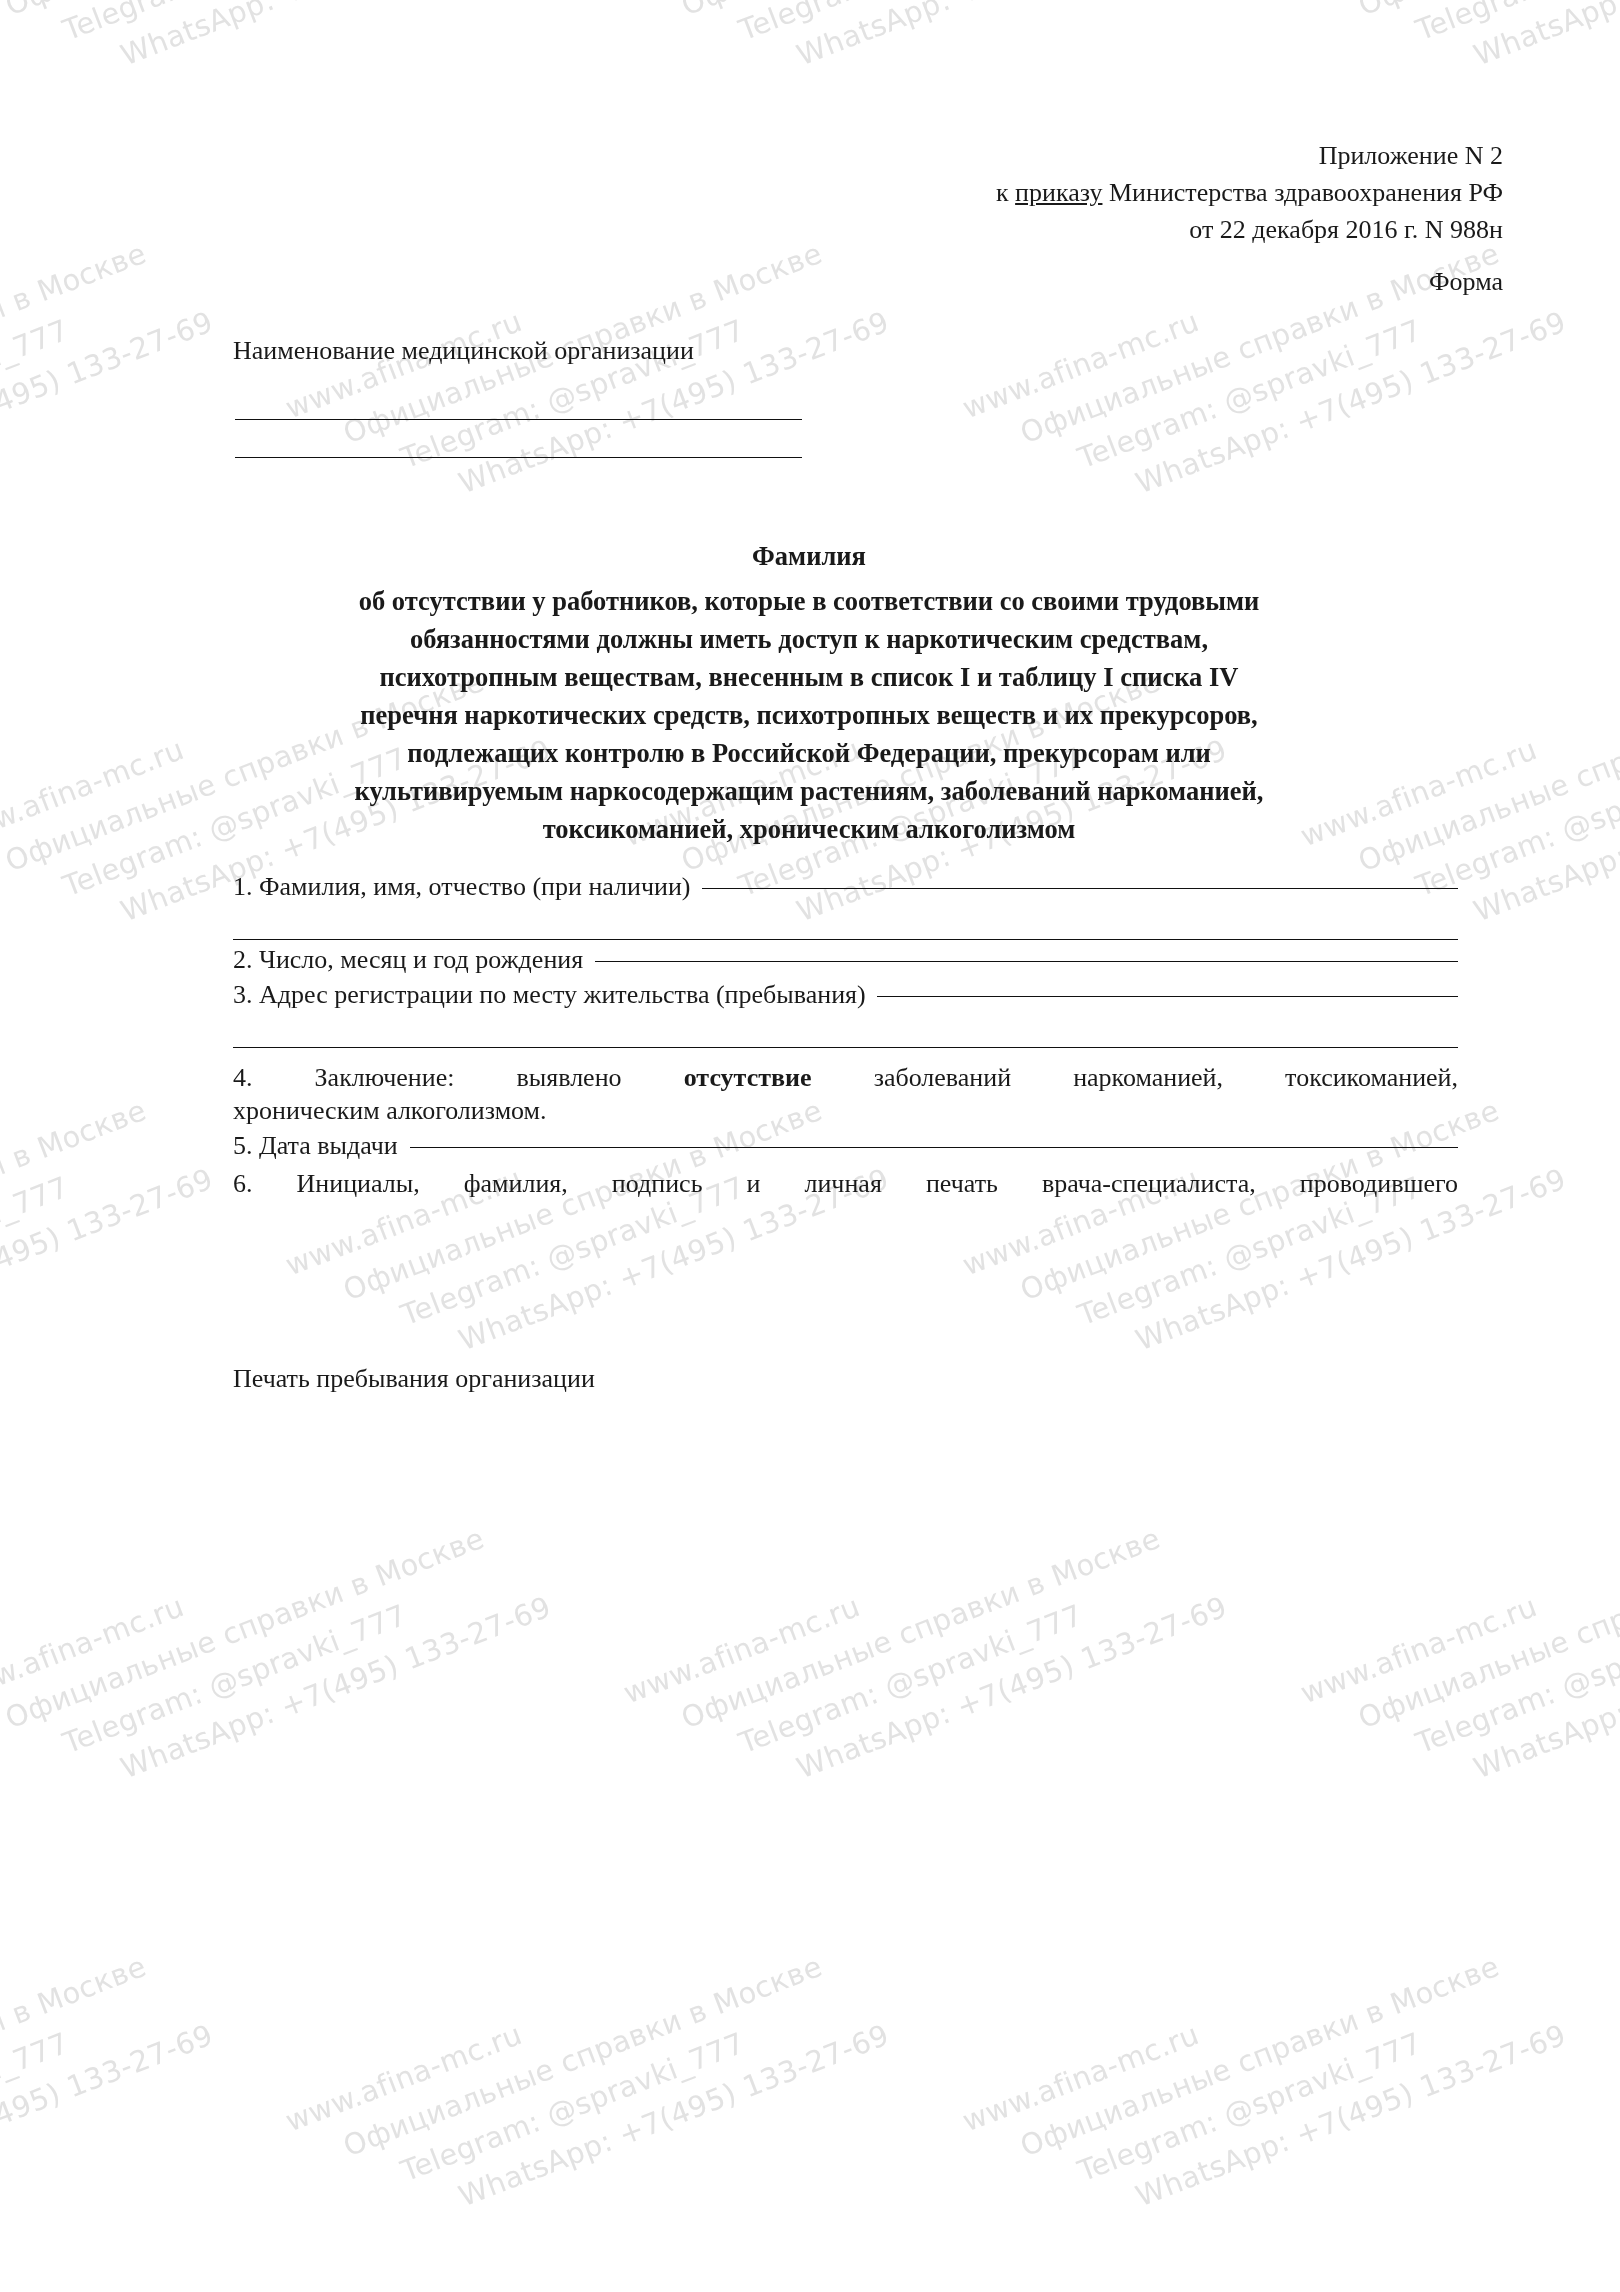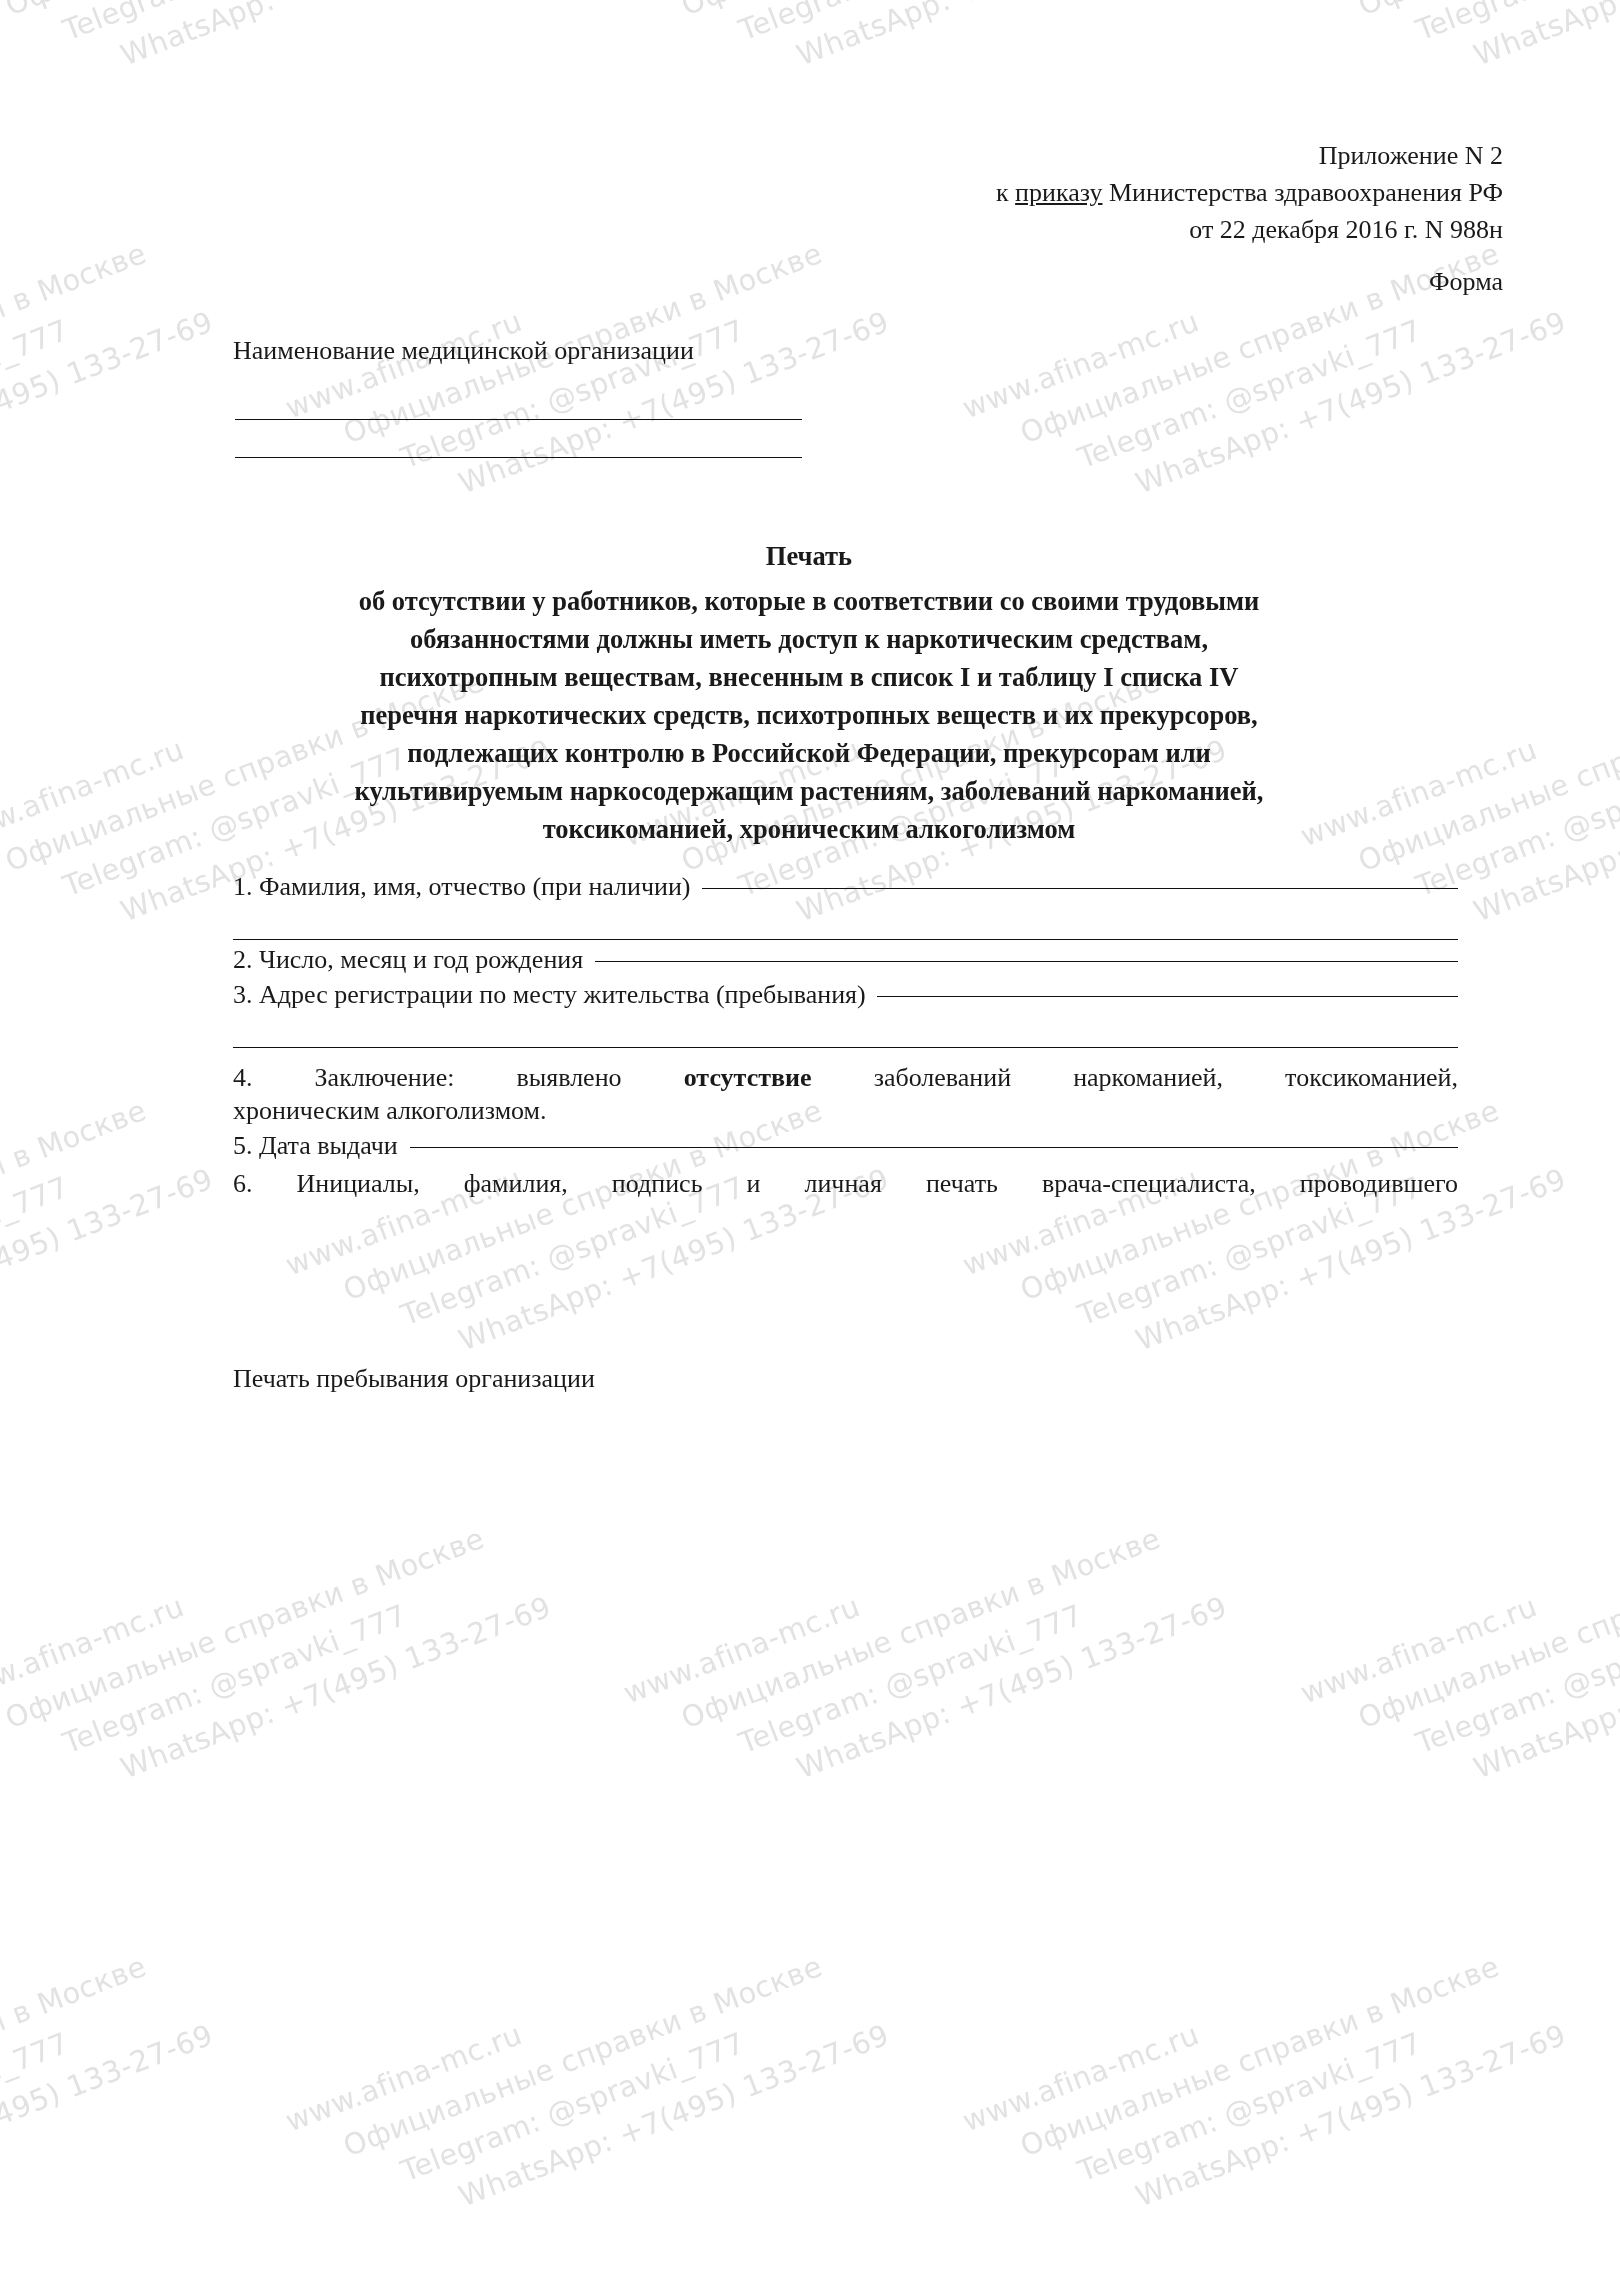--- a/index.html
+++ b/index.html
@@ -268,21 +268,21 @@
       <div>от 22 декабря 2016 г. N 988н</div>
     </div>
 
     <div class="forma">Форма</div>
 
     <div class="org-name">Наименование медицинской организации</div>
     <div class="org-rule r1"></div>
     <div class="org-rule r2"></div>
 
     <div class="title-wrap">
-      <div class="t-head">Печать</div>
+      <div class="t-head">Фамилия</div>
       <div>об отсутствии у работников, которые в соответствии со своими трудовыми</div>
       <div>обязанностями должны иметь доступ к наркотическим средствам,</div>
       <div>психотропным веществам, внесенным в список I и таблицу I списка IV</div>
       <div>перечня наркотических средств, психотропных веществ и их прекурсоров,</div>
       <div>подлежащих контролю в Российской Федерации, прекурсорам или</div>
       <div>культивируемым наркосодержащим растениям, заболеваний наркоманией,</div>
       <div>токсикоманией, хроническим алкоголизмом</div>
     </div>
 
     <div class="body-block">

